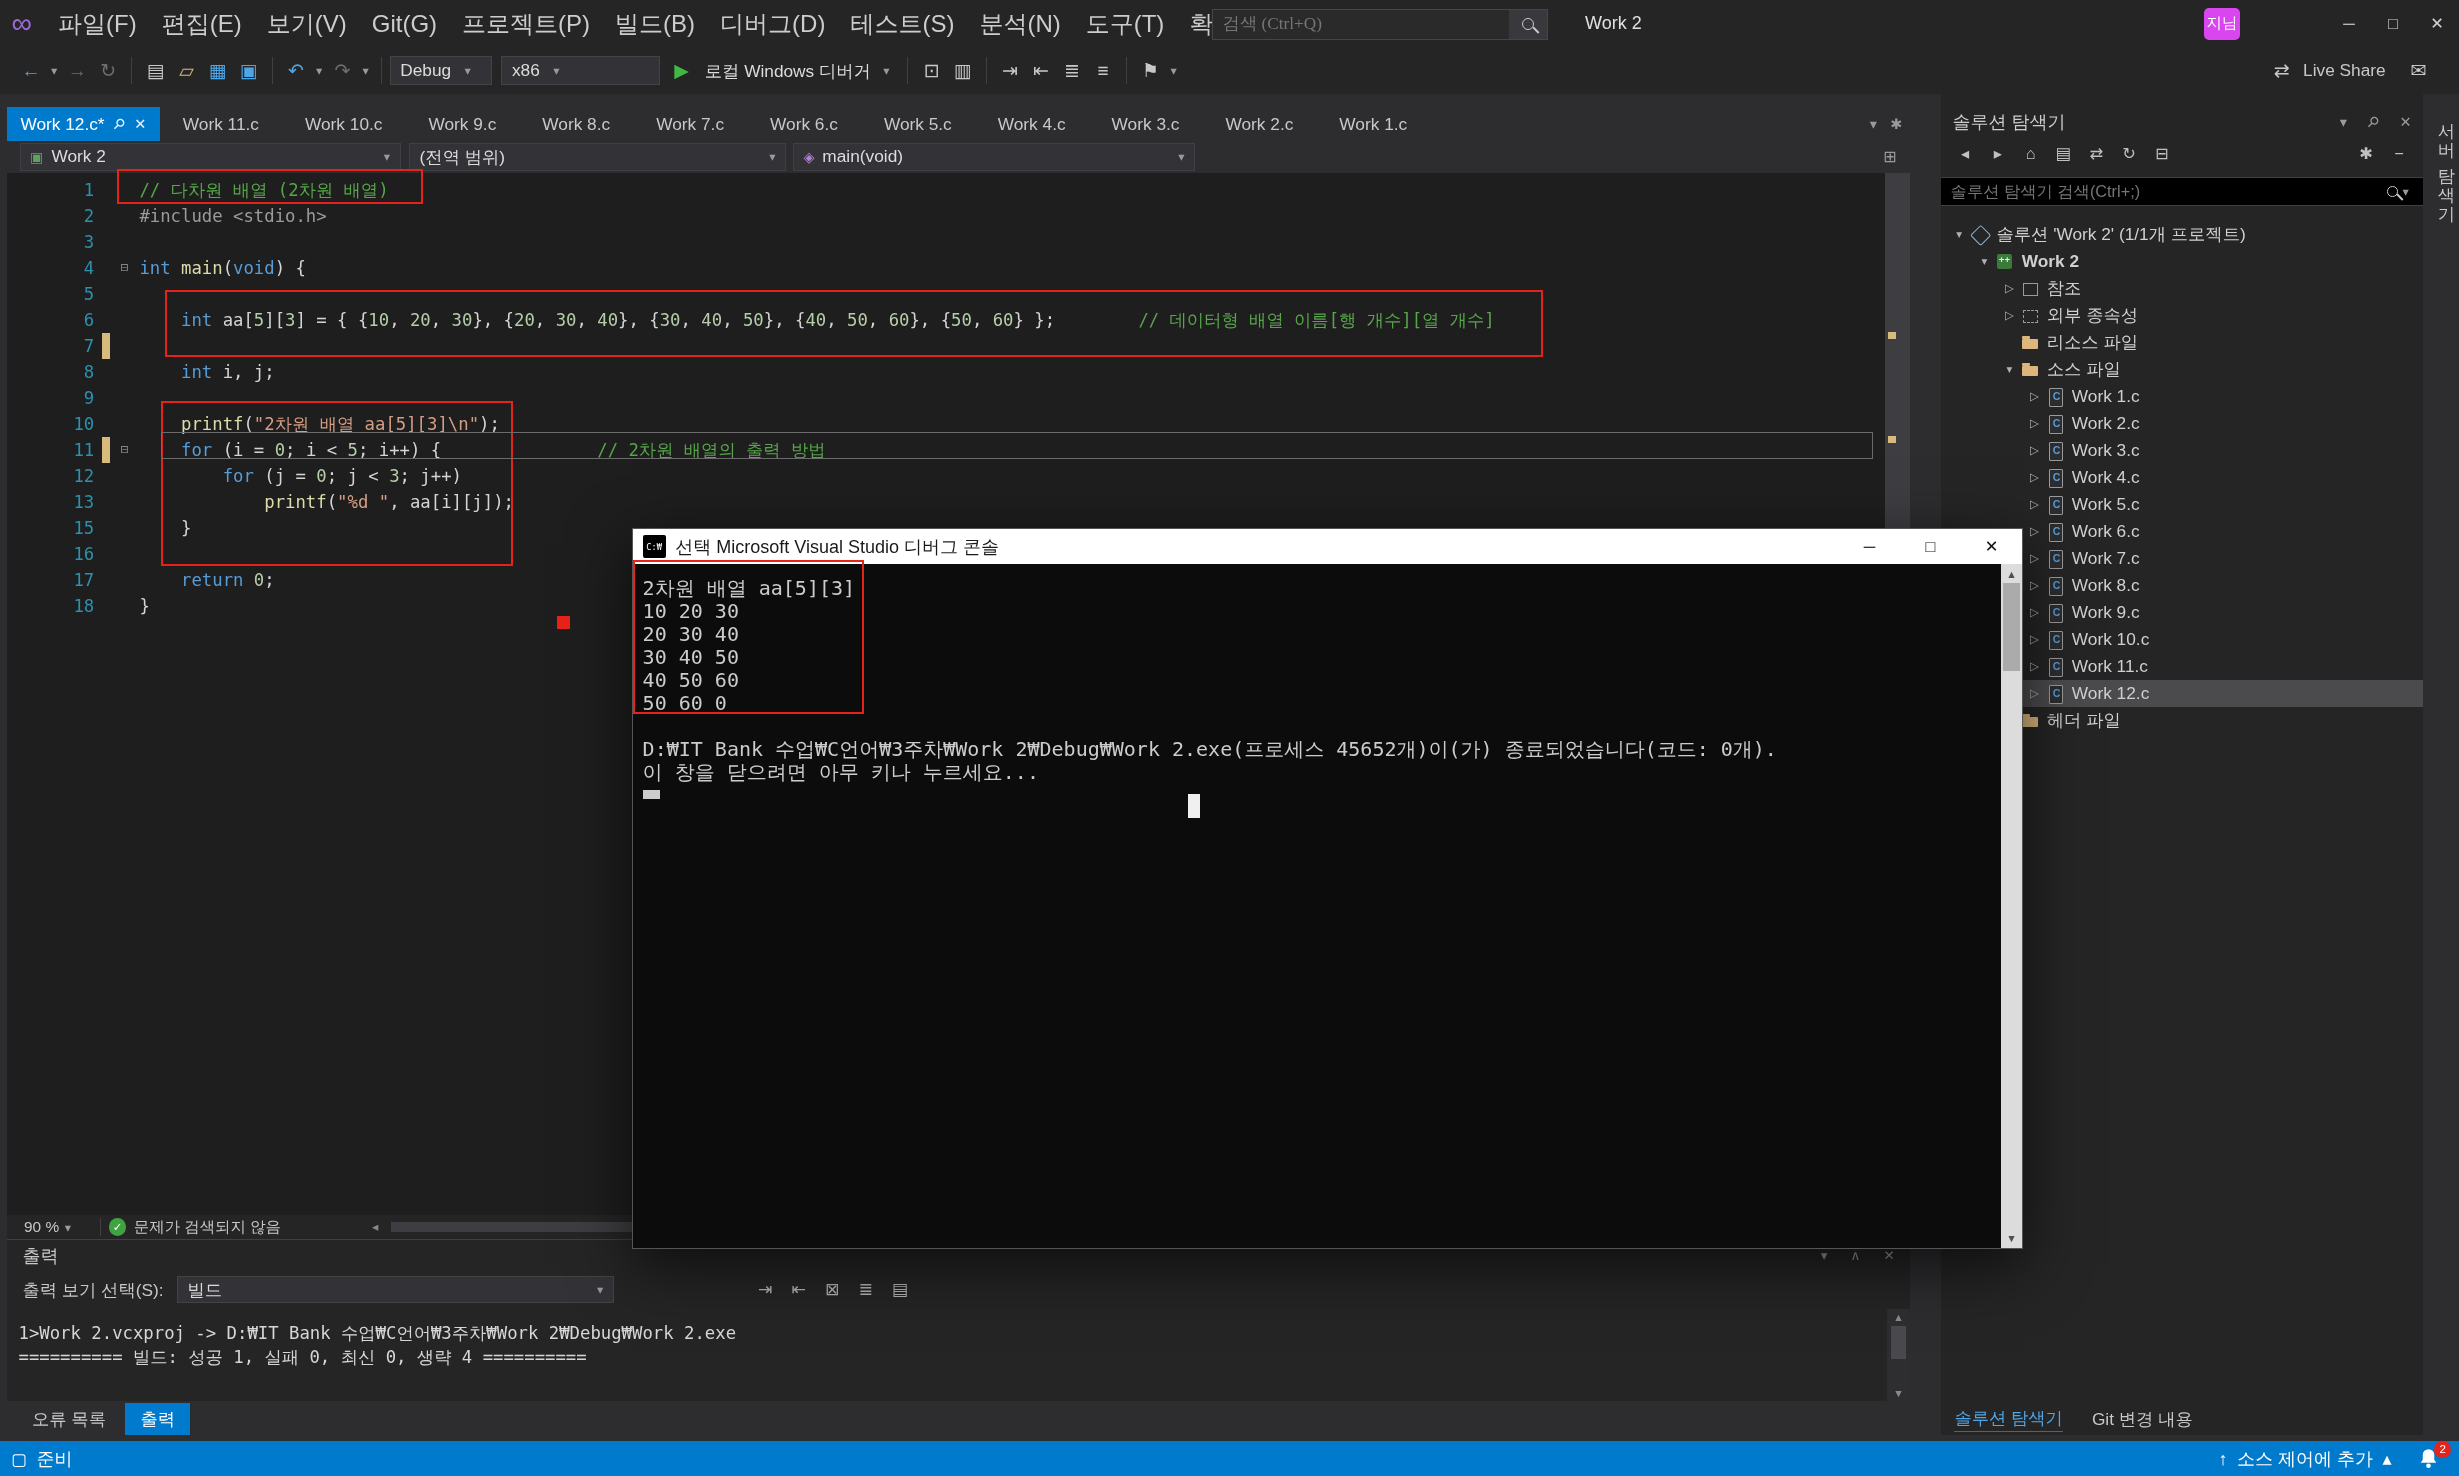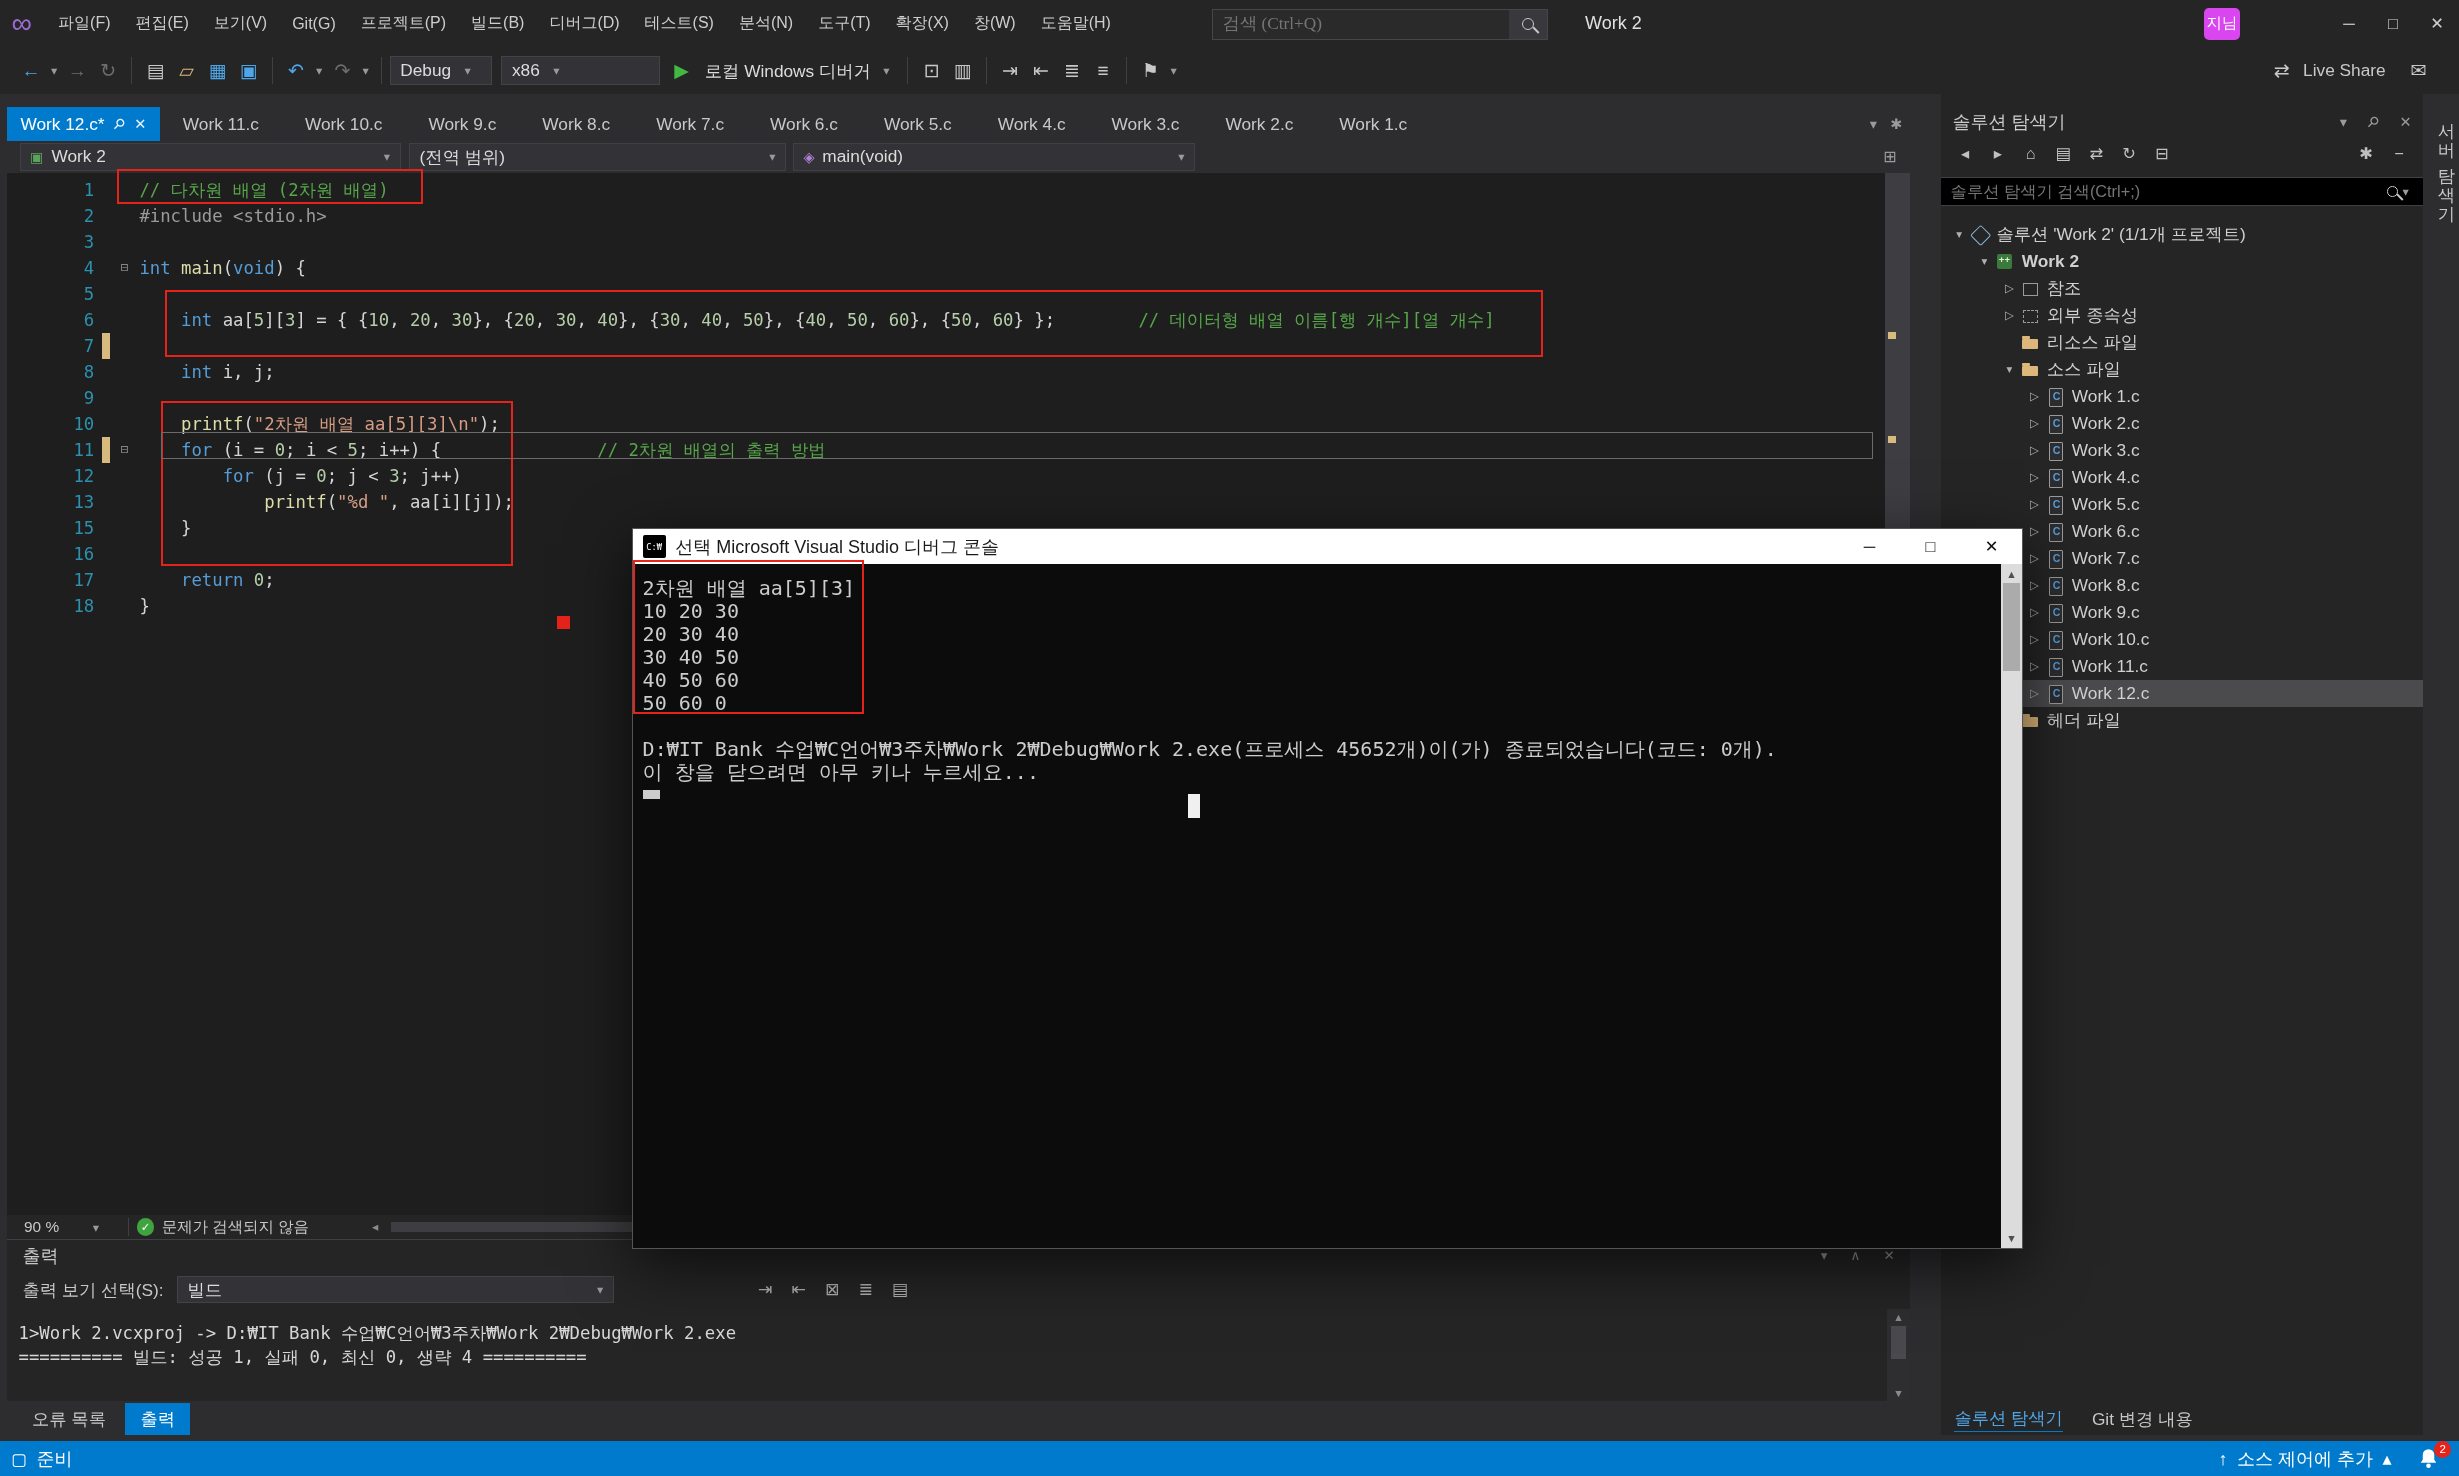--- a/index.html
+++ b/index.html
@@ -3,21 +3,21 @@
 <meta charset="utf-8">
 <style>
   *{margin:0;padding:0;box-sizing:border-box}
   html,body{width:2459px;height:1477px;overflow:hidden;background:#2d2d30;
     font-family:"Liberation Sans","DejaVu Sans",sans-serif;color:#c8c8c8;position:relative}
 
   
   #title-bar{position:absolute;left:0;top:0;width:2459px;height:47px;background:#252526;display:flex;align-items:center;z-index:10}
   .vs-logo{font-size:29px;color:#9b6bd3;margin:0 13.4px 0 11.5px;line-height:47px}
   #menus{display:flex;height:100%;align-items:center}
-  .menu-item{padding:0 12.5px;font-size:16px;color:#cdcdcd;height:100%;display:flex;align-items:center;cursor:default}
+  .menu-item{padding:0 12.5px;font-size:24px;color:#cdcdcd;height:100%;display:flex;align-items:center;cursor:default}
   #title-search{position:absolute;left:1212px;top:8.6px;width:336px;height:31px;background:#2a2a2b;border:1px solid #46464a;display:flex;align-items:center}
   #title-search input{flex:1;background:transparent;border:none;outline:none;color:#9a9a9a;font-size:17.3px;padding:0 9.6px;font-family:Liberation Serif, serif}
   .s-btn{width:38px;height:100%;background:#39393d;display:flex;align-items:center;justify-content:center}
   .mag{width:12.5px;height:12.5px;border:1.9px solid #c8c8c8;border-radius:50%;position:relative;display:inline-block}
   .mag::after{content:"";position:absolute;width:7.7px;height:1.9px;background:#c8c8c8;transform:rotate(45deg);right:-6.7px;bottom:-1.9px}
   #title-doc{position:absolute;left:1585px;top:0;height:47px;display:flex;align-items:center;font-size:18px;color:#e0e0e0}
   #user-badge{position:absolute;left:2204px;top:7.7px;width:36px;height:32px;background:#d946ef;color:#fff;font-size:15.4px;display:flex;align-items:center;justify-content:center;border-radius:5px}
   .winbtns{position:absolute;right:0;top:0;height:47px;display:flex}
   .wbtn{width:44px;height:47px;display:flex;align-items:center;justify-content:center;font-size:16.3px;color:#cfcfcf}
 
@@ -64,21 +64,21 @@
   .fold{width:29px;text-align:center;color:#858585;font-size:13.4px;flex:none}
   .codetext{white-space:pre}
   .tok-kw{color:#569cd6}.tok-fn{color:#dcdcaa}.tok-num{color:#b5cea8}.tok-str{color:#d69d85}
   .tok-com{color:#57a64a}.tok-pre{color:#9b9b9b}.tok-pl{color:#d4d4d4}
   .vsb{position:absolute;right:0;top:0;width:25px;height:100%;background:#2e2e31}
   .vsb .thumb{position:absolute;left:0;top:0;width:100%;height:423px;background:#3e3e42}
   .vsb .mark{position:absolute;left:2.9px;width:8.6px;height:6.7px;background:#d7ba7d}
 
   
   .zoomrow{position:absolute;left:0;top:1121px;width:1903px;height:24px;background:#252526;display:flex;align-items:center;font-size:15.4px}
-  .zoom-combo{display:flex;align-items:center;padding:0 17px;color:#c8c8c8;gap:29px}
+  .zoom-combo{display:flex;align-items:center;padding:0 17px;color:#c8c8c8;gap:1px}
   .zsep{width:1px;height:17.3px;background:#3f3f46;margin:0 7.7px}
   .health{display:flex;align-items:center;gap:7.7px;color:#c8c8c8;font-size:15.4px}
   .chk{width:17.3px;height:17.3px;border-radius:50%;background:#3fa33f;color:#fff;font-size:11.5px;display:flex;align-items:center;justify-content:center}
   .hsb{position:absolute;left:384px;right:35px;top:6.7px;height:10.6px;background:#3e3e42}
   .hsb-arrow{position:absolute;left:365px;top:3.8px;color:#8a8a8a;font-size:12.5px}
 
   
   .output{position:absolute;left:0;top:1145px;width:1903px;height:162px;background:#252526;border-top:1px solid #3f3f46}
   .out-caption{height:31px;display:flex;align-items:center;padding-left:15.4px;font-size:18px;color:#c8c8c8}
   .out-cap-icons{position:absolute;right:15.4px;top:7.7px;display:fl

